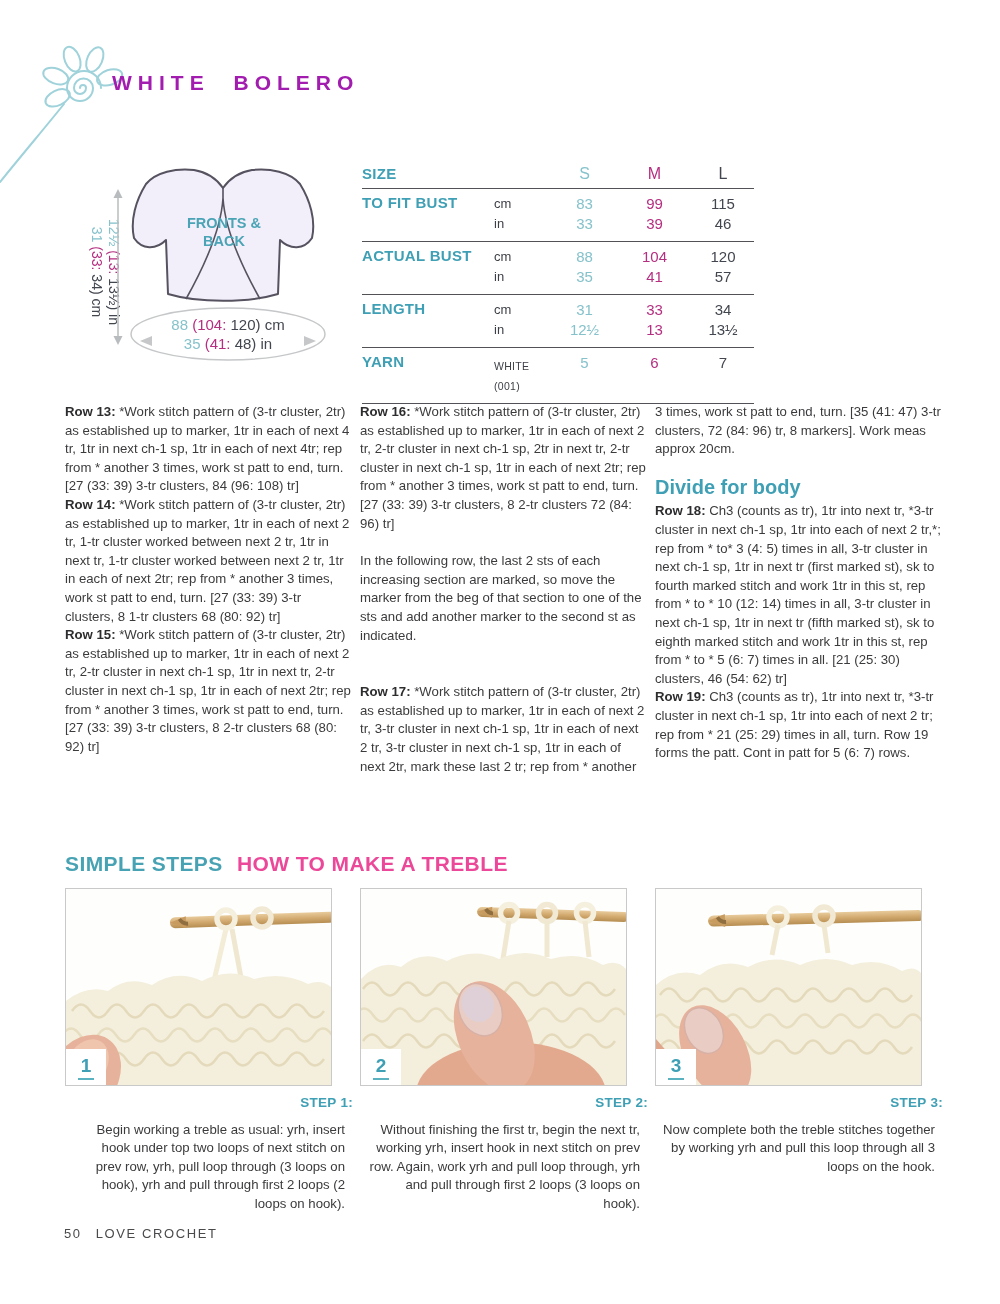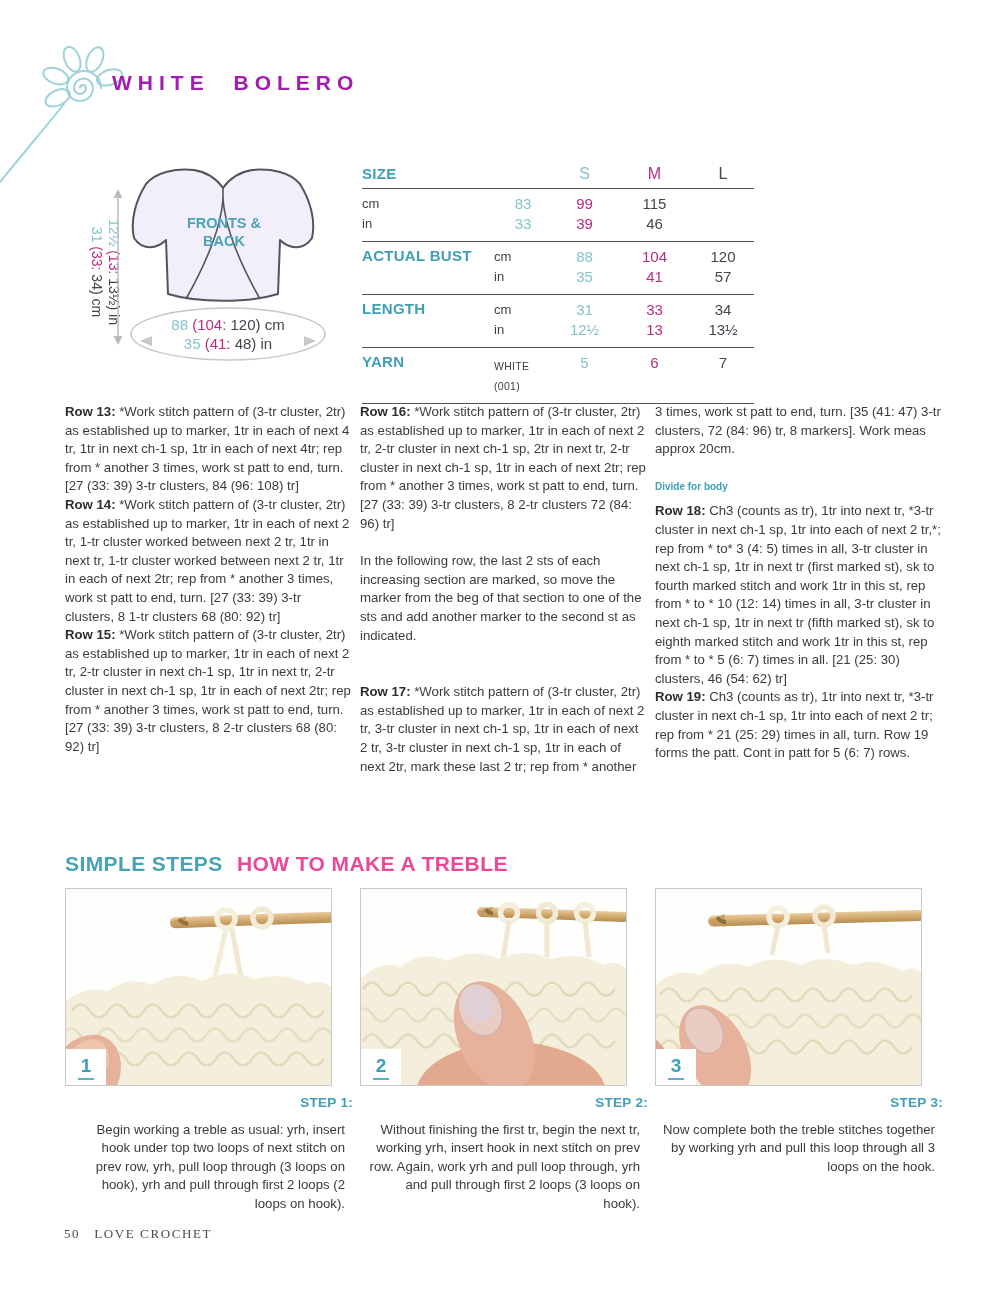--- a/index.html
+++ b/index.html
@@ -31,41 +31,41 @@
   .tunit{font-size:13px;color:#3c3f45;line-height:20px;}
   .tunit.small{font-size:10.5px;letter-spacing:.3px;padding-top:3px;}
   .tval{font-size:15px;text-align:center;line-height:20px;}
 
   
   .col{position:absolute;top:403px;width:288px;font-size:13.2px;line-height:18.6px;color:#3b3b3d;}
   .col p{margin:0;}
   .lead{font-weight:bold;color:#2d2d2f;}
   .gap18{margin-top:19px !important;}
   .gap37{margin-top:38px !important;}
-  .subhead{margin-top:19px !important;font-size:10px;font-weight:bold;color:#3e9fb5;}
+  .subhead{margin-top:19px !important;font-size:20px;font-weight:bold;color:#3e9fb5;}
 
   
   .ss-title{position:absolute;left:65px;top:852px;font-size:21px;letter-spacing:.4px;}
   .ss-title .strong{font-weight:bold;color:#47a3b3;}
   .ss-title .light{font-weight:bold;color:#ec4899;margin-left:8px;margin-top:41px;}
 
   .photo{position:absolute;top:888px;width:265px;height:196px;border:1px solid #c9c9c9;
          background:#fdfdfc;margin:0;padding:0;}
   .photo svg{display:block;}
   .badge{position:absolute;left:0;bottom:0;width:40px;height:36px;background:#ffffff;
          display:flex;align-items:center;justify-content:center;}
   .badge span{font-size:19px;font-weight:bold;color:#3e9fb5;border-bottom:2px solid #5ab2c0;
               padding:0 3px 1px;}
 
   .caption{position:absolute;top:1094px;width:288px;font-size:13.2px;line-height:18.6px;text-align:right;}
   .caption h4{margin:0 0 5px;font-size:13.5px;color:#3e9fb5;letter-spacing:.3px;}
   .caption p{margin:8px;}
 
   
-  .footer{position:absolute;left:64px;top:1226px;font-size:13px;color:#4a4a4c;letter-spacing:1.6px;font-family:Liberation Serif, serif;}
+  .footer{position:absolute;left:64px;top:1226px;font-size:13px;color:#4a4a4c;letter-spacing:1.6px;}
   .footer .pg{margin-right:14px;}
 </style>
 </head>
 <body>
 
 <div class="page">
 
   <svg class="hdr-art" viewBox="0 0 170 200">
     <g fill="none" stroke="#9fd2da" stroke-width="2" stroke-linecap="round">
       <path d="M64,104 C48,124 26,150 0,182"></path>
@@ -119,20 +119,21 @@
   <div class="sizetable">
     <div class="trow head">
       <div class="tlabel">SIZE</div>
       <div></div>
       <div class="thead-size s-col">S</div>
       <div class="thead-size m-col">M</div>
       <div class="thead-size l-col">L</div>
     </div>
 
     <div class="trow">
+      <div class="tlabel">TO FIT BUST</div>
       <div class="tunit">
           <div>cm</div>
           <div>in</div>
         </div>
       <div class="tval s-col">
           <div>83</div>
           <div>33</div>
         </div>
       <div class="tval m-col">
           <div>99</div>

